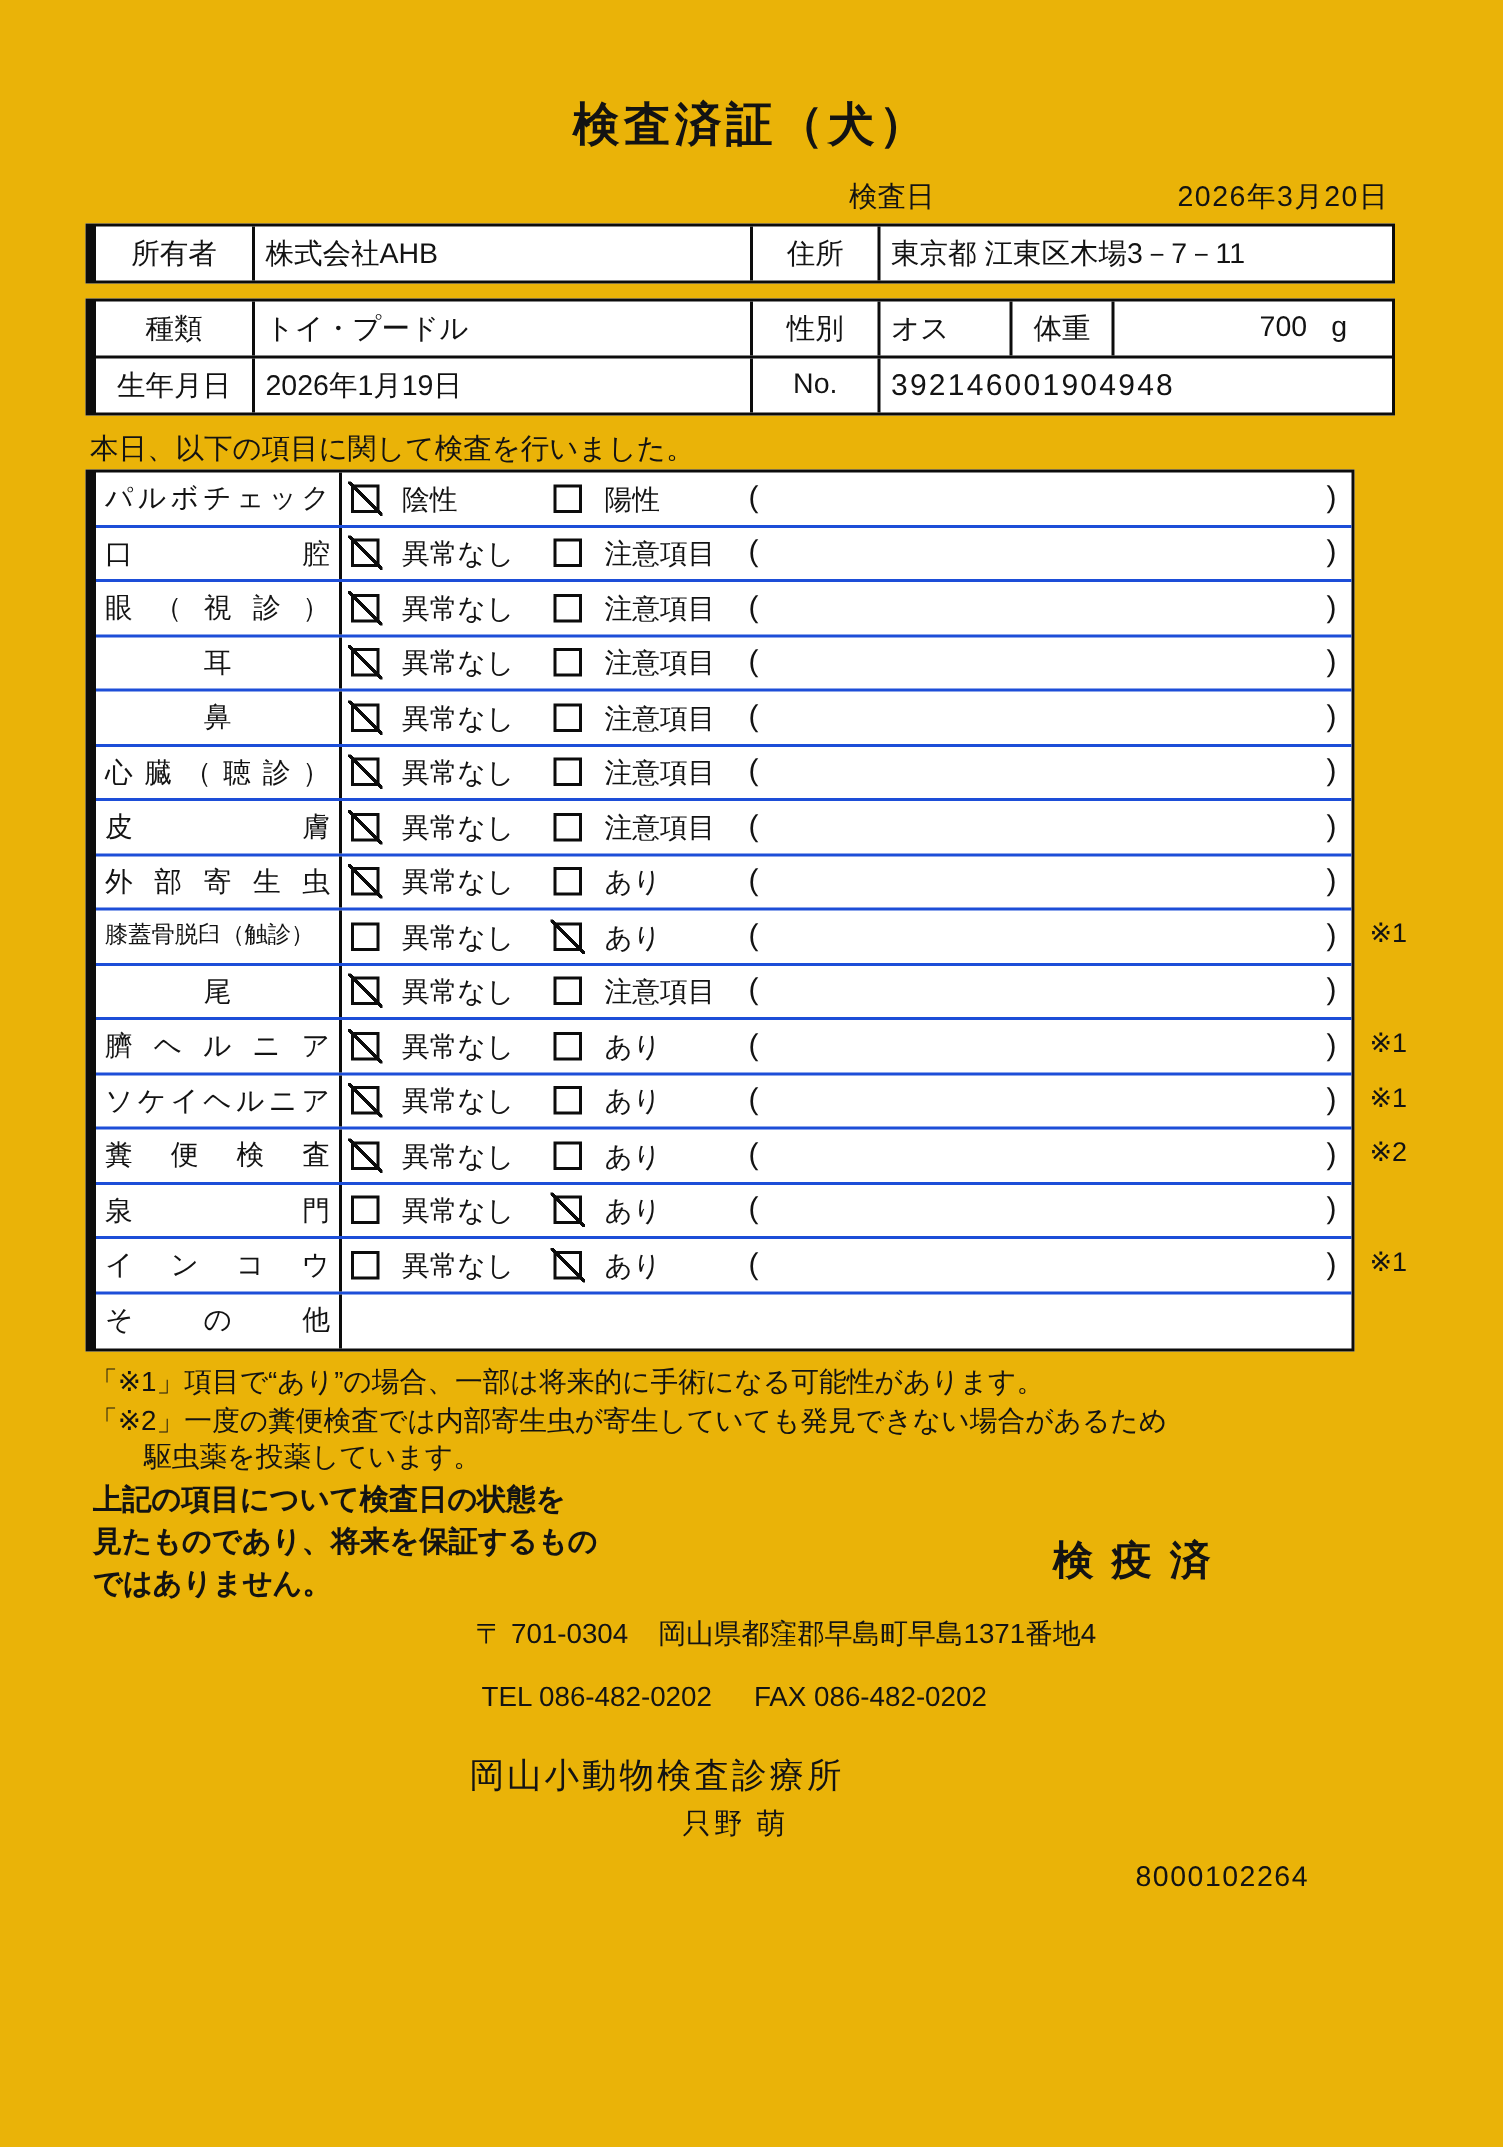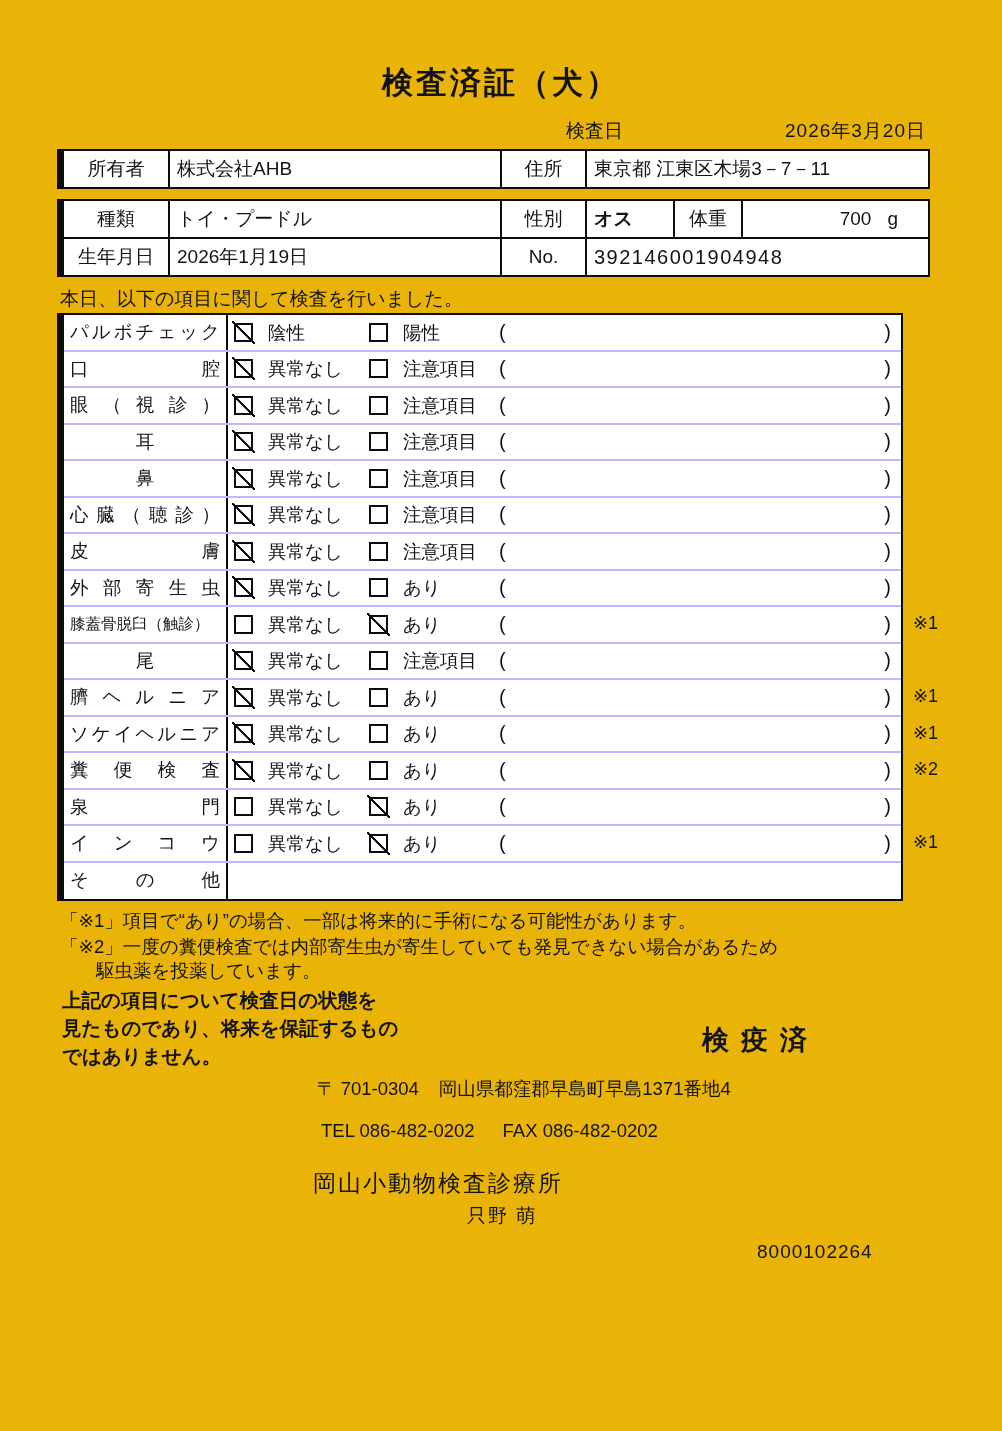--- a/index.html
+++ b/index.html
@@ -35,32 +35,32 @@
     box-sizing:border-box;
     display:flex;align-items:center;
     font-size:19px;
     padding:0 7px;
     overflow:hidden;white-space:nowrap;
   }
   .cell.vline{border-right:2px solid #0c0c0c;}
   .cell.lbl{justify-content:center;padding:0 4px;}
   .flex1{flex:1;}
   .w106{width:106px;} .w332{width:332px;} .w85{width:85px;}
-  .w88{width:88px;font-weight:bold;} .w68{width:68px;}
+  .w88{width:88px;} .w68{width:68px;}
   .weightcell{justify-content:flex-end;gap:16px;padding-right:30px;}
   .no-value{font-size:20px;letter-spacing:1.5px;}
 
   .intro{top:286px;left:60px;font-size:19px;}
 
   
   .exam-table{width:846px;}
   .trow{
     position:relative;
     display:flex;height:36.5px;
-    border-bottom:2px solid #c4b5fd;
+    border-bottom:2px solid #1d4ed8;
     box-sizing:border-box;
   }
   .trow:last-child{border-bottom:none;}
   .item{
     box-sizing:border-box;
     width:164px;
     border-right:2px solid #0c0c0c;
     font-size:18.5px;
     padding:0 6px;
     display:block;line-height:34px;
@@ -450,16 +450,16 @@
     <span>〒 701-0304</span>
     <span>岡山県都窪郡早島町早島1371番地4</span>
   </div>
 
   <div class="abs tel-line" style="top:1120px;left:321px;">
     <span>TEL 086-482-0202</span>
     <span>FAX 086-482-0202</span>
   </div>
 
   <div class="abs clinic-name" style="top:1168px;left:313px;">岡山小動物検査診療所</div>
-  <div class="abs vet-name" style="top:1203px;left:455px;margin-left:12px;">只野 萌</div>
+  <div class="abs vet-name" style="top:1203px;left:455px;">只野 萌</div>
   <div class="abs doc-code" style="top:1241px;left:757px;">8000102264</div>
 
 </div>
 
 </body></html>

